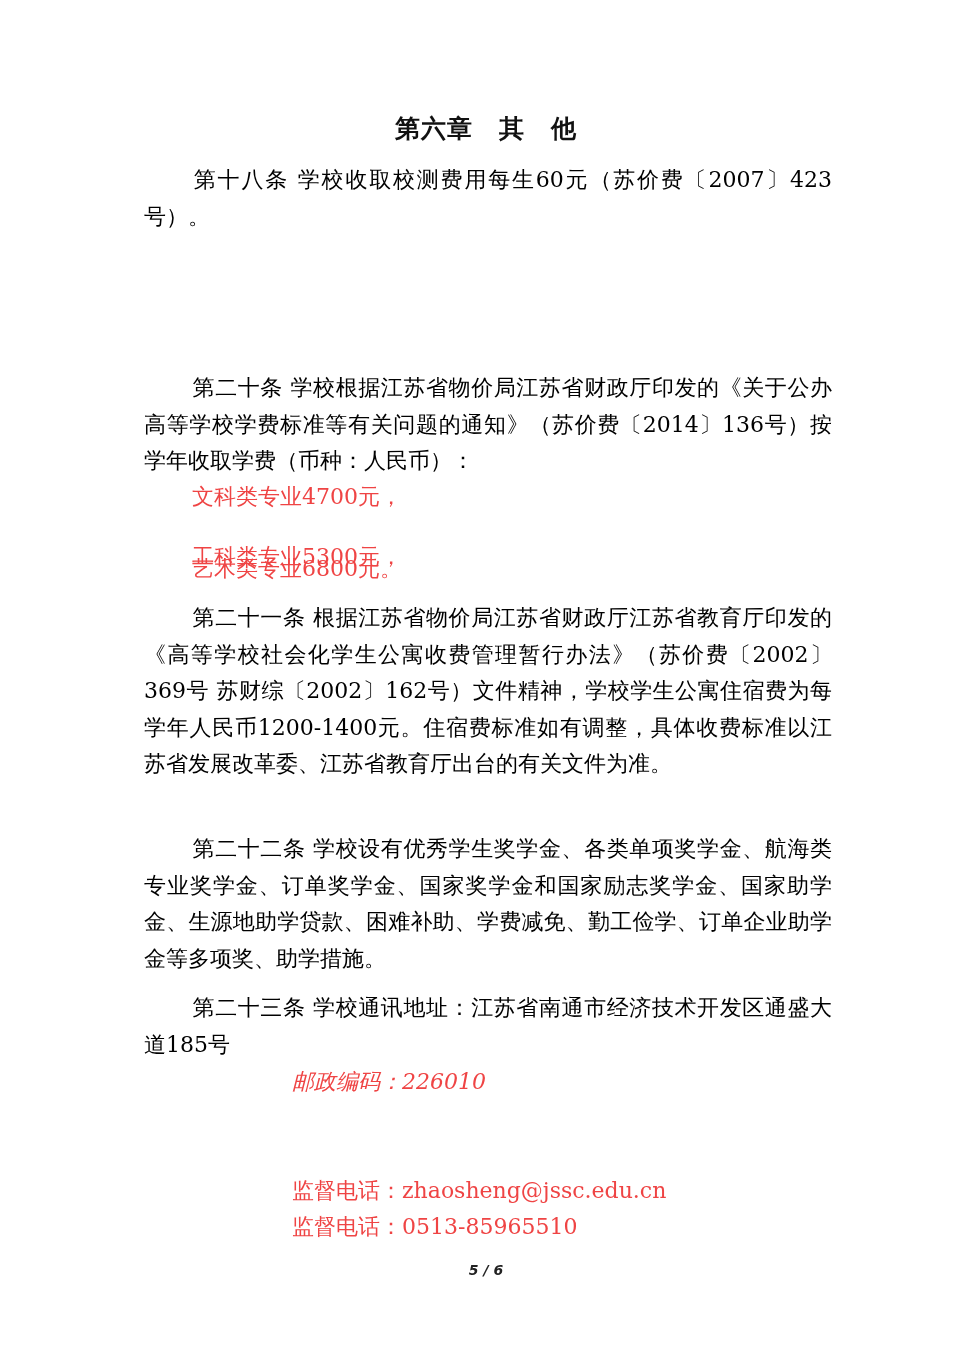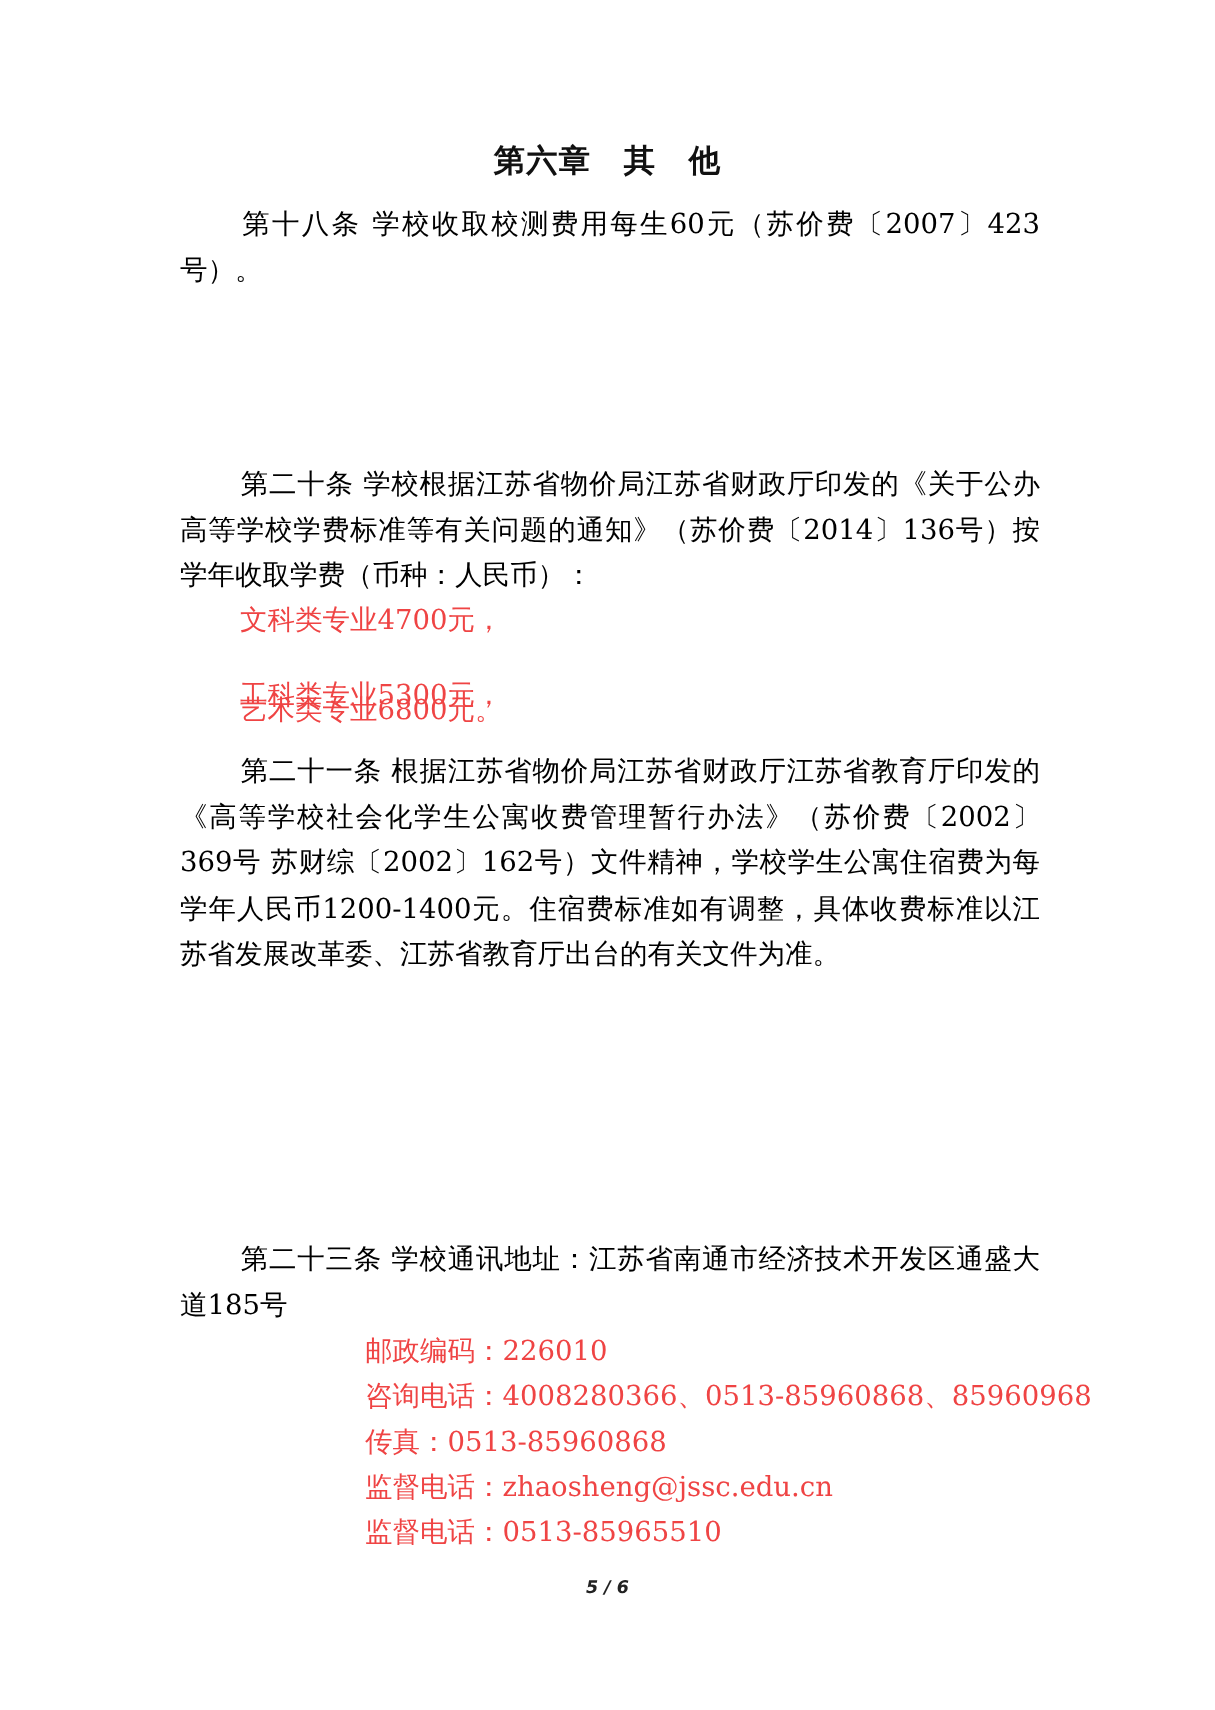--- a/index.html
+++ b/index.html
@@ -28,23 +28,22 @@
 
 
   <p class="para" style="top:370px;"><span class="indent"></span><span>第二十条 学校根据江苏省物价局江苏省财政厅印发的《关于公办高等学校学费标准等有关问题的通知》（苏价费〔2014〕136号）按学年收取学费（币种：人民币）：</span></p>
 
   <div class="line" style="top:479px; left:192px;">文科类专业4700元，</div>
   <div class="line" style="top:539px; left:192px;">工科类专业5300元，</div>
   <div class="line" style="top:551px; left:192px;">艺术类专业6800元。</div>
 
   <p class="para" style="top:600px;"><span class="indent"></span><span>第二十一条 根据江苏省物价局江苏省财政厅江苏省教育厅印发的《高等学校社会化学生公寓收费管理暂行办法》（苏价费〔2002〕369号 苏财综〔2002〕162号）文件精神，学校学生公寓住宿费为每学年人民币1200-1400元。住宿费标准如有调整，具体收费标准以江苏省发展改革委、江苏省教育厅出台的有关文件为准。</span></p>
 
+  <p class="para" style="top:831px;"><span class="indent"></span><span>第二十二条 学校设有优秀学生奖学金、各类单项奖学金、航海类专业奖学金、订单奖学金、国家奖学金和国家励志奖学金、国家助学金、生源地助学贷款、困难补助、学费减免、勤工俭学、订单企业助学金等多项奖、助学措施。</span></p>
 
   <p class="para" style="top:990px;"><span class="indent"></span><span>第二十三条 学校通讯地址：江苏省南通市经济技术开发区通盛大道185号</span></p>
 
-  <div class="line" style="top:1064px; left:292px;">邮政编码：226010</div>
-  <div class="line" style="top:1100px; left:292px;">咨询电话：4008280366、0513-85960868、85960968</div>
-  <div class="line" style="top:1137px; left:292px;">传真：0513-85960868</div>
+  <div class="line" style="top:1064px; left:292px;font-style:italic;">邮政编码：226010</div>
   <div class="line" style="top:1173px; left:292px;">监督电话：zhaosheng@jssc.edu.cn</div>
   <div class="line" style="top:1209px; left:292px;text-align:center;">监督电话：0513-85965510</div>
 
   <div class="footer">5 / 6</div>
 </div>
 
 </body></html>

